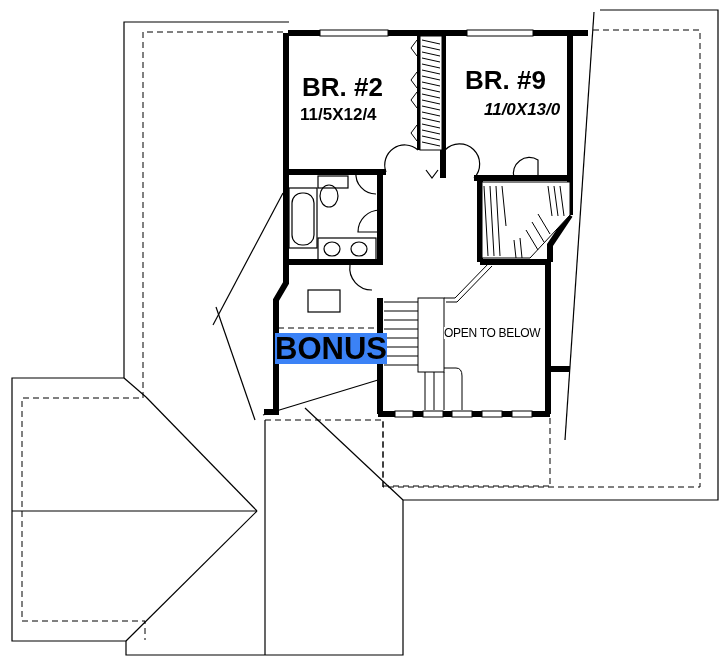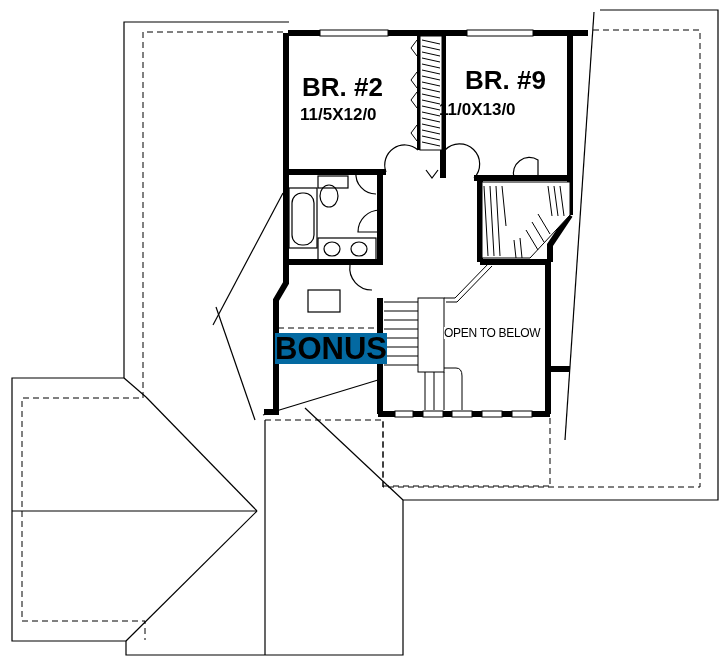--- a/index.html
+++ b/index.html
@@ -118,20 +118,20 @@
     <line x1="425" y1="372" x2="425" y2="410"></line>
     <line x1="434" y1="372" x2="434" y2="410"></line>
     <line x1="444" y1="372" x2="444" y2="410"></line>
     <path d="M444,368 L456,368 Q462,368 462,376 L462,410"></path>
     <polyline points="444,298 455,298 490,262"></polyline>
     <polyline points="446,302 457,302 492,266"></polyline>
   </g>
 </svg>
 
 <div class="label room-name" style="left:302px; top:74px;">BR. #2</div>
-<div class="label room-dim" style="left:300px; top:106px;">11/5X12/0</div>
+<div class="label room-dim" style="left:300px; top:106px;">11/5X12/4</div>
 
 <div class="label room-name" style="left:465px; top:67px;">BR. #9</div>
-<div class="label room-dim" style="left:439px; top:101px;">11/0X13/0</div>
+<div class="label room-dim" style="left:484px; top:101px;font-style:italic;">11/0X13/0</div>
 
-<div class="label bonus" style="left:275px; top:333px; background:#0369a1;">BONUS</div>
+<div class="label bonus" style="left:275px; top:333px; background:#3b82f6;">BONUS</div>
 
 <div class="label open" style="left:444px; top:327px; background:#fff;">OPEN TO BELOW</div>
 
 </body></html>

